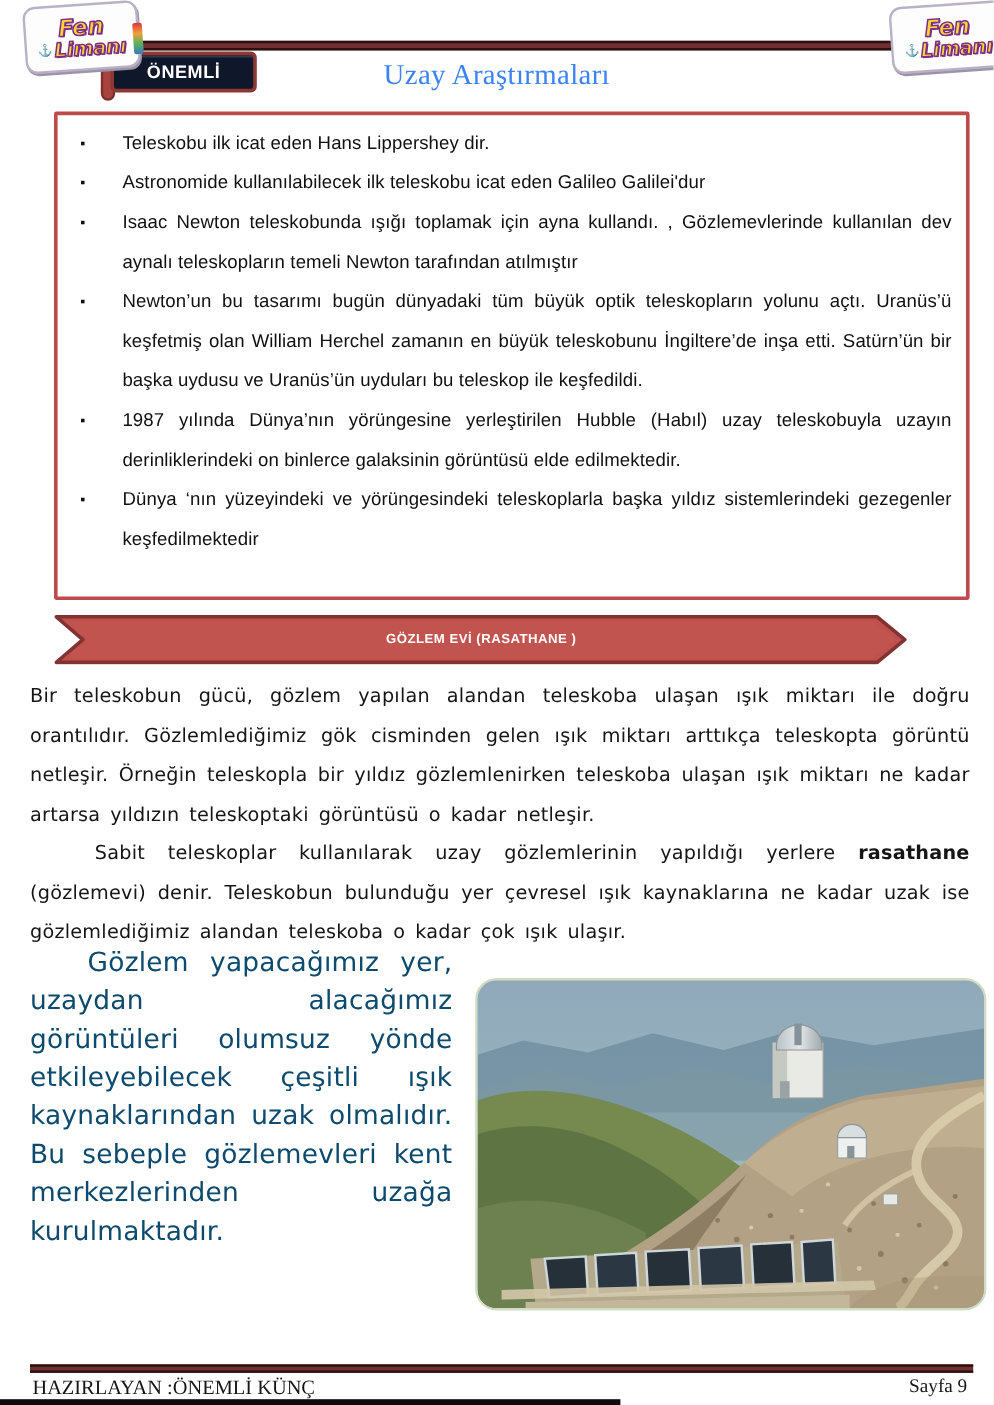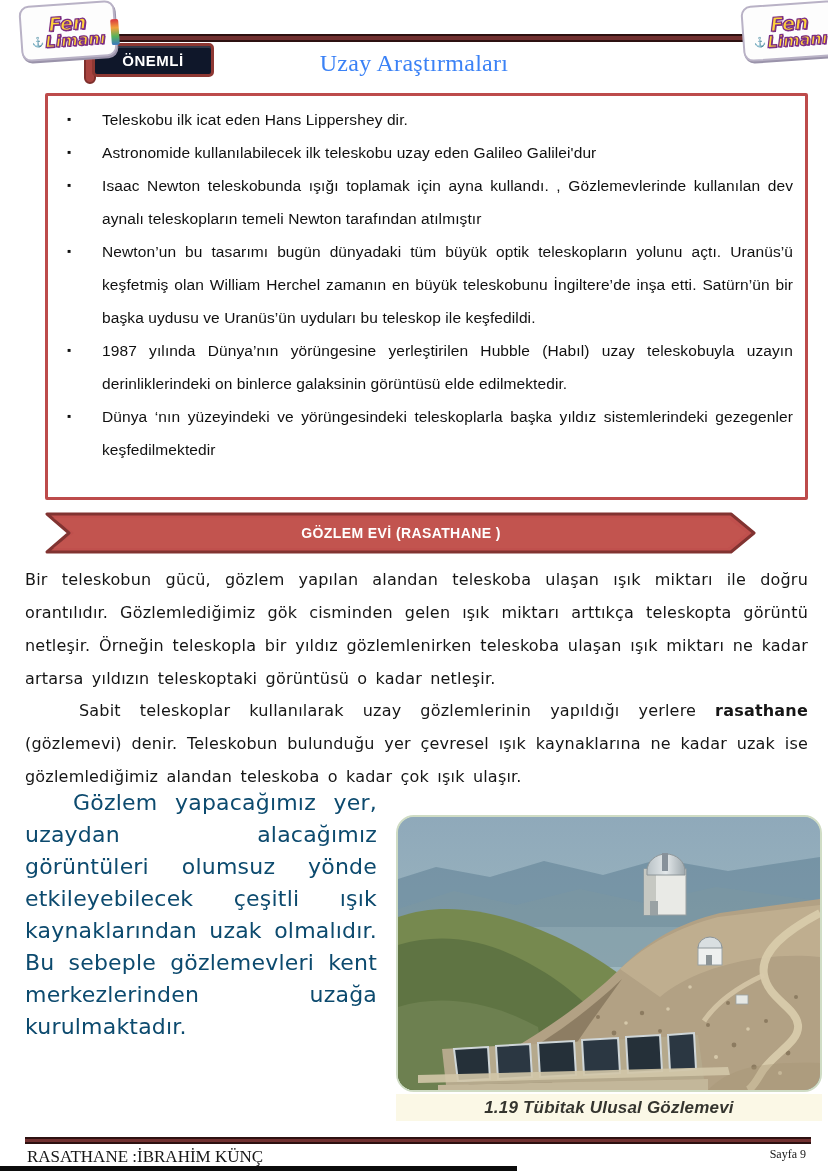--- a/index.html
+++ b/index.html
@@ -77,21 +77,21 @@
   .li .li-text {
     flex:1; text-align:justify; font-size:15.5px; line-height:33px;
     color:#101010; letter-spacing:.1px;margin-left:12px;
   }
 
   
   .banner { position:absolute; left:45px; top:512px; width:712px; height:42px; }
   .banner svg { position:absolute; inset:0; }
   .banner-label {
     position:absolute; inset:0; display:flex; align-items:center; justify-content:center;
-    color:#ffffff; font-weight:bold; font-size:14px; letter-spacing:.4px;
+    color:#ffffff; font-weight:bold; font-size:11px; letter-spacing:.4px;
   }
 
   
   .body-par {
     position:absolute; left:25px; width:783px;
     font-family:"DejaVu Sans", sans-serif; font-size:16px; line-height:33px;
     color:#151515; text-align:justify; word-spacing:3px; letter-spacing:.2px;
   }
   .p1 { top:563px; }
   .p2 { top:694px; text-indent:54px; }
@@ -122,21 +122,21 @@
   .footer-rule {
     position:absolute; left:25px; top:1137px; width:786px; height:7px;
     background:#713030; border-top:2px solid #2d1111; border-bottom:2px solid #2d1111;
   }
   .footer-left {
     position:absolute; left:27px; top:1147px;
     font-family:"Liberation Serif", serif; font-size:17px; color:#161616;
   }
   .footer-right {
     position:absolute; right:22px; top:1147px;
-    font-family:"Liberation Serif", serif; font-size:12px; color:#161616;
+    font-family:"Liberation Serif", serif; font-size:16px; color:#161616;
   }
   .bottom-black-bar {
     position:absolute; left:0; top:1166px; width:517px; height:5px; background:#0c0c0c;
   }
 </style>
 </head>
 <body>
 
 <div class="page">
 
@@ -170,21 +170,21 @@
     <span class="badge-label">ÖNEMLİ</span>
   </div>
 
   <div class="imp-box">
     <div class="li">
       <span class="bullet">▪</span>
       <span class="li-text">Teleskobu ilk icat eden Hans Lippershey dir.</span>
     </div>
     <div class="li">
       <span class="bullet">▪</span>
-      <span class="li-text">Astronomide kullanılabilecek ilk teleskobu uzay eden Galileo Galilei'dur</span>
+      <span class="li-text">Astronomide kullanılabilecek ilk teleskobu icat eden Galileo Galilei'dur</span>
     </div>
     <div class="li">
       <span class="bullet">▪</span>
       <span class="li-text">Isaac Newton teleskobunda ışığı toplamak için ayna kullandı. , Gözlemevlerinde kullanılan dev aynalı teleskopların temeli Newton tarafından atılmıştır</span>
     </div>
     <div class="li">
       <span class="bullet">▪</span>
       <span class="li-text">Newton’un bu tasarımı bugün dünyadaki tüm büyük optik teleskopların yolunu açtı. Uranüs’ü keşfetmiş olan William Herchel zamanın en büyük teleskobunu İngiltere’de inşa etti. Satürn’ün bir başka uydusu ve Uranüs’ün uyduları bu teleskop ile keşfedildi.</span>
     </div>
     <div class="li">
@@ -289,22 +289,19 @@
         <path d="M184,223 L220,221 L222,256 L186,258 Z" fill="#2b3742" stroke="#cfd6d8" stroke-width="2"></path>
         <path d="M228,220 L262,218 L264,254 L230,256 Z" fill="#253039" stroke="#cfd6d8" stroke-width="2"></path>
         <path d="M270,218 L296,216 L298,252 L272,254 Z" fill="#2b3742" stroke="#cfd6d8" stroke-width="2"></path>
       </g>
       <path d="M40,268 L310,262 L310,273 L40,273 Z" fill="#c3b79a"></path>
       <path d="M20,258 L330,250 L332,258 L20,266 Z" fill="#d2c7a8" opacity="0.9"></path>
 
       <path d="M310,273 C330,252 360,244 422,246 L422,273 Z" fill="#a5937257"></path>
     </svg>
   </div>
-  <div class="figure-caption-strip">
-    <span class="figure-caption">1.19 Tübitak Ulusal Gözlemevi</span>
-  </div>
 
   <div class="footer-rule"></div>
-  <div class="footer-left">RASATHANE :İBRAHİM KÜNÇ</div>
+  <div class="footer-left">HAZIRLAYAN :ÖNEMLİ KÜNÇ</div>
   <div class="footer-right">Sayfa 9</div>
   <div class="bottom-black-bar"></div>
 
 </div>
 
 </body></html>

